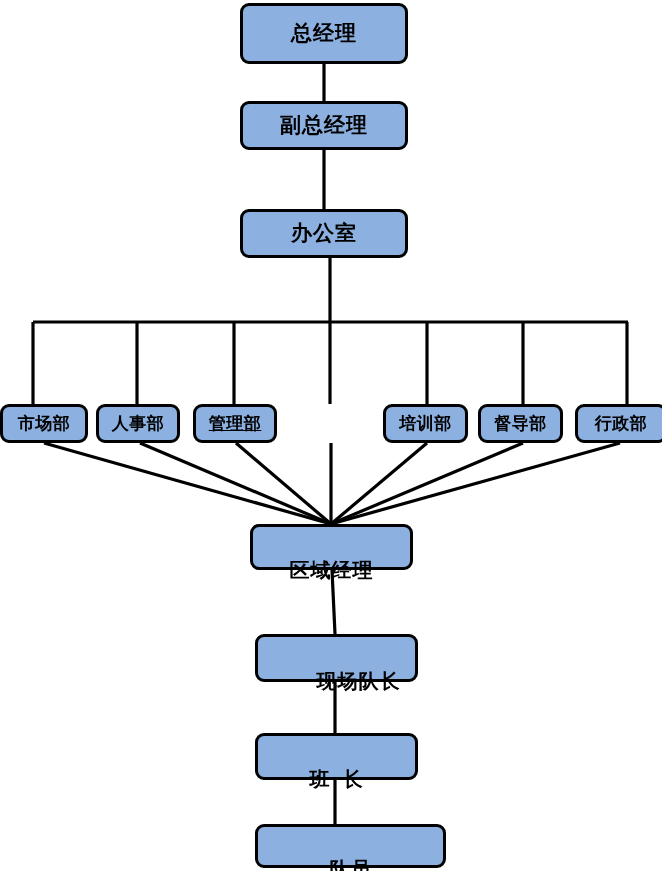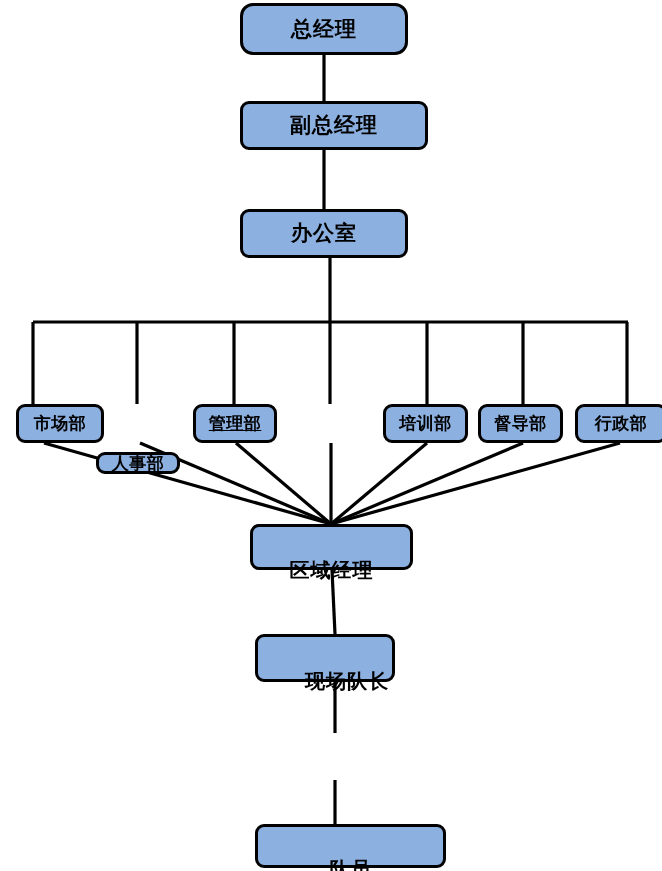--- a/index.html
+++ b/index.html
@@ -80,37 +80,37 @@
       <line x1="427" y1="443" x2="331" y2="524"></line>
       <line x1="523" y1="443" x2="331" y2="524"></line>
       <line x1="620" y1="443" x2="331" y2="524"></line>
 
       <line x1="332" y1="570" x2="335" y2="634"></line>
       <line x1="335" y1="682" x2="335" y2="733"></line>
       <line x1="335" y1="780" x2="335" y2="824"></line>
     </g>
   </svg>
 
-  <div class="node lvl-exec" style="left:240px; top:3px; width:168px; height:52px;border-radius:13px;">
+  <div class="node lvl-exec" style="left:240px; top:3px; width:168px; height:61px;">
     <span class="node-label">总经理</span>
   </div>
 
-  <div class="node lvl-exec" style="left:240px; top:101px; width:188px; height:49px;justify-content:center;">
+  <div class="node lvl-exec" style="left:240px; top:101px; width:168px; height:49px;justify-content:center;">
     <span class="node-label">副总经理</span>
   </div>
 
   <div class="node lvl-exec" style="left:240px; top:209px; width:168px; height:49px;">
     <span class="node-label">办公室</span>
   </div>
 
-  <div class="node lvl-dept" style="left:0px; top:404px; width:88px; height:39px;margin-left:16px;">
+  <div class="node lvl-dept" style="left:0px; top:404px; width:88px; height:39px;">
     <span class="node-label">市场部</span>
   </div>
 
-  <div class="node lvl-dept" style="left:96px; top:404px; width:84px; height:22px;margin-top:48px;">
+  <div class="node lvl-dept" style="left:96px; top:404px; width:84px; height:39px;">
     <span class="node-label">人事部</span>
   </div>
 
   <div class="node lvl-dept" style="left:193px; top:404px; width:84px; height:39px;text-decoration:underline;">
     <span class="node-label">管理部</span>
   </div>
 
 
   <div class="node lvl-dept" style="left:383px; top:404px; width:85px; height:39px;">
     <span class="node-label">培训部</span>
@@ -121,22 +121,25 @@
   </div>
 
   <div class="node lvl-dept" style="left:575px; top:404px; width:92px; height:39px;">
     <span class="node-label">行政部</span>
   </div>
 
   <div class="node lvl-field" style="left:250px; top:524px; width:163px; height:46px;">
     <span class="node-label">区域经理</span>
   </div>
 
-  <div class="node lvl-field" style="left:255px; top:634px; width:140px; height:48px;padding-left:44px;">
+  <div class="node lvl-field" style="left:255px; top:634px; width:163px; height:48px;padding-left:44px;">
     <span class="node-label">现场队长</span>
   </div>
 
+  <div class="node lvl-field" style="left:255px; top:733px; width:163px; height:47px;">
+    <span class="node-label">班  长</span>
+  </div>
 
   <div class="node lvl-field" style="left:255px; top:824px; width:191px; height:44px;text-decoration:underline;">
     <span class="node-label">队员</span>
   </div>
 
 </div>
 
 </body></html>

